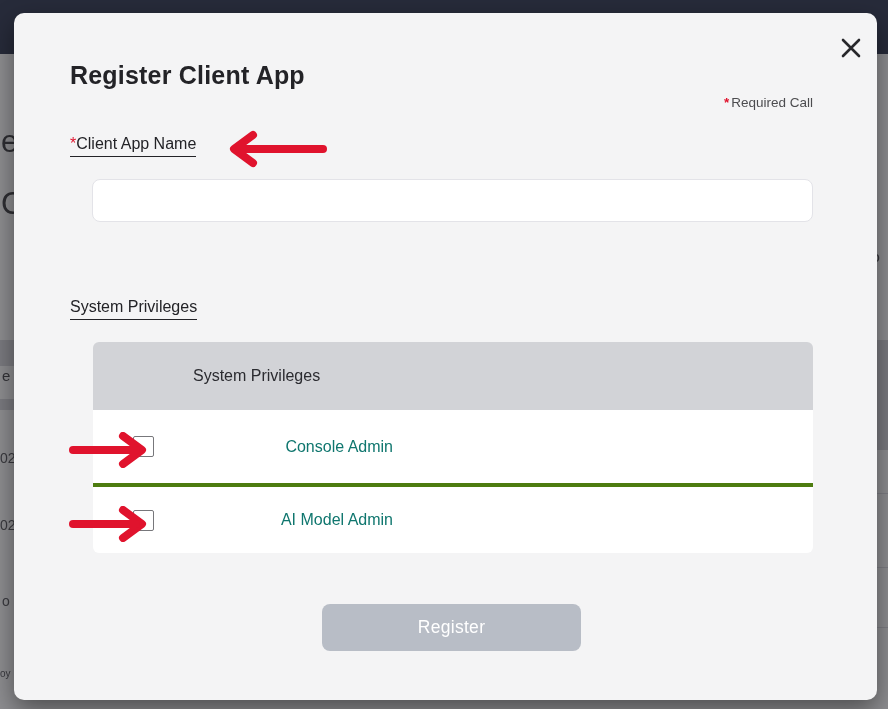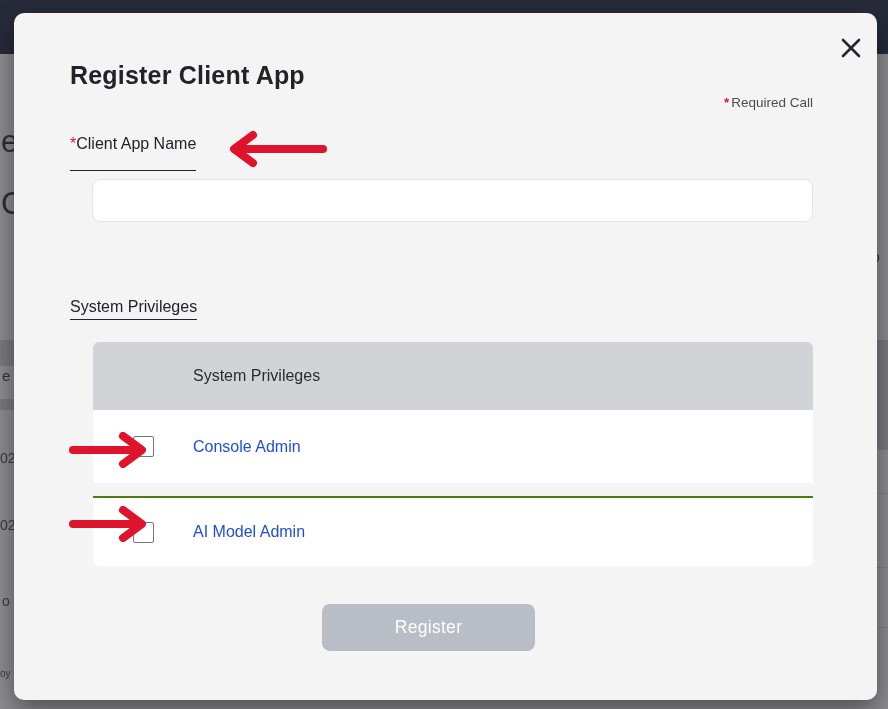--- a/index.html
+++ b/index.html
@@ -48,21 +48,21 @@
   .required-note {
     position:absolute; right:64px; top:82px;
     font-size:13.5px; color:#4c4c4f;
   }
   .red { color:#e0132d; }
   .required-note .red { font-weight:700; margin-right:2px; }
 
   .field-label {
     position:absolute; left:56px; top:122px;
     font-size:16px; color:#232327;
-    border-bottom:1.5px solid #232327; padding-bottom:17px;
+    border-bottom:1.5px solid #232327; padding-bottom:3px;
   }
   .arrow { position:absolute; }
   .arrow-left-label { left:213px; top:117px; }
   .arrow-row1 { left:54px; top:419px; }
   .arrow-row2 { left:54px; top:493px; }
 
   .app-name-input {
     position:absolute; left:78px; top:166px; width:721px; height:43px;
     background:#ffffff; border:1px solid #e3e3e8; border-radius:8px;
     font-size:15px; color:#232327; padding:0 14px; outline:none;
@@ -78,34 +78,34 @@
   .priv-table {
     position:absolute; left:79px; top:329px; width:720px;
     border-radius:6px; overflow:hidden;
   }
   .priv-header {
     display:flex; align-items:center; height:68px;
     background:#d2d3d7; color:#2b2b30; font-size:16px;
   }
   .priv-row {
     display:flex; align-items:center; height:73px;
-    background:#ffffff; color:#1d4ed8; font-size:16px;
+    background:#ffffff; color:#0f766e; font-size:16px;text-align:right;
   }
-  .priv-row + .priv-row { border-top:2px solid #4d7c0f; height:70px;margin-top:13px; }
+  .priv-row + .priv-row { border-top:4px solid #4d7c0f; height:70px; }
   .col-check { width:100px; display:flex; justify-content:center; }
   .col-priv  { width:200px; padding-left:0; }
   .col-expl  { flex:1; }
   .priv-header .col-priv, .priv-row .col-priv { width:200px; }
   .checkbox {
     width:21px; height:21px; background:#fff;
     border:1.5px solid #77777b; border-radius:2px; cursor:pointer;
   }
 
   .register-btn {
-    position:absolute; left:308px; top:591px; width:213px; height:47px;
+    position:absolute; left:308px; top:591px; width:259px; height:47px;
     background:#b8bdc6; border:none; border-radius:8px;
     color:#ffffff; font-size:17.5px; letter-spacing:0.3px;
     font-family:"Liberation Sans", sans-serif;
   }
 </style>
 </head>
 <body>
 
 <div class="stage">
 

